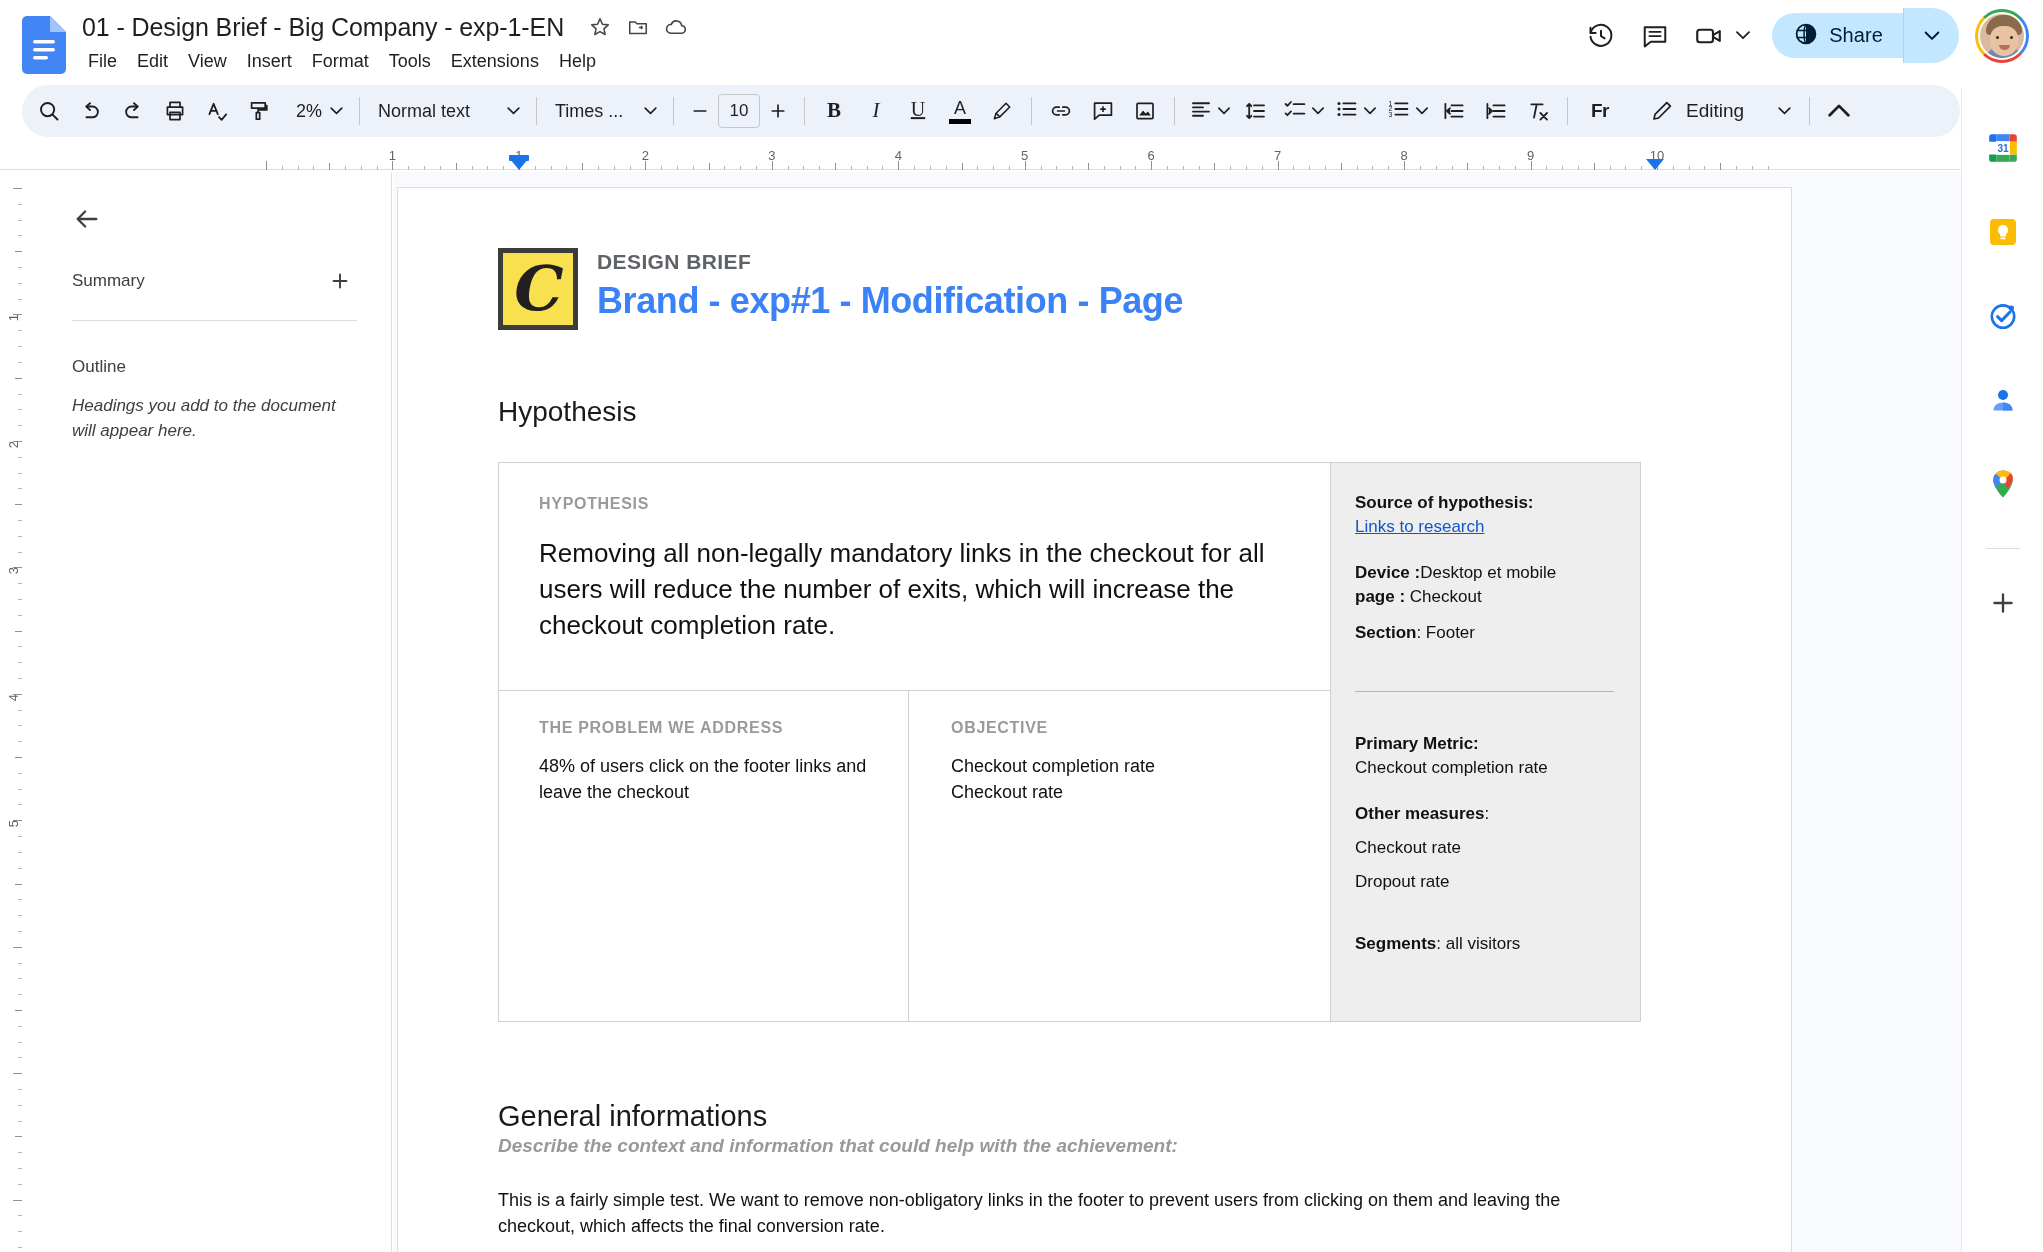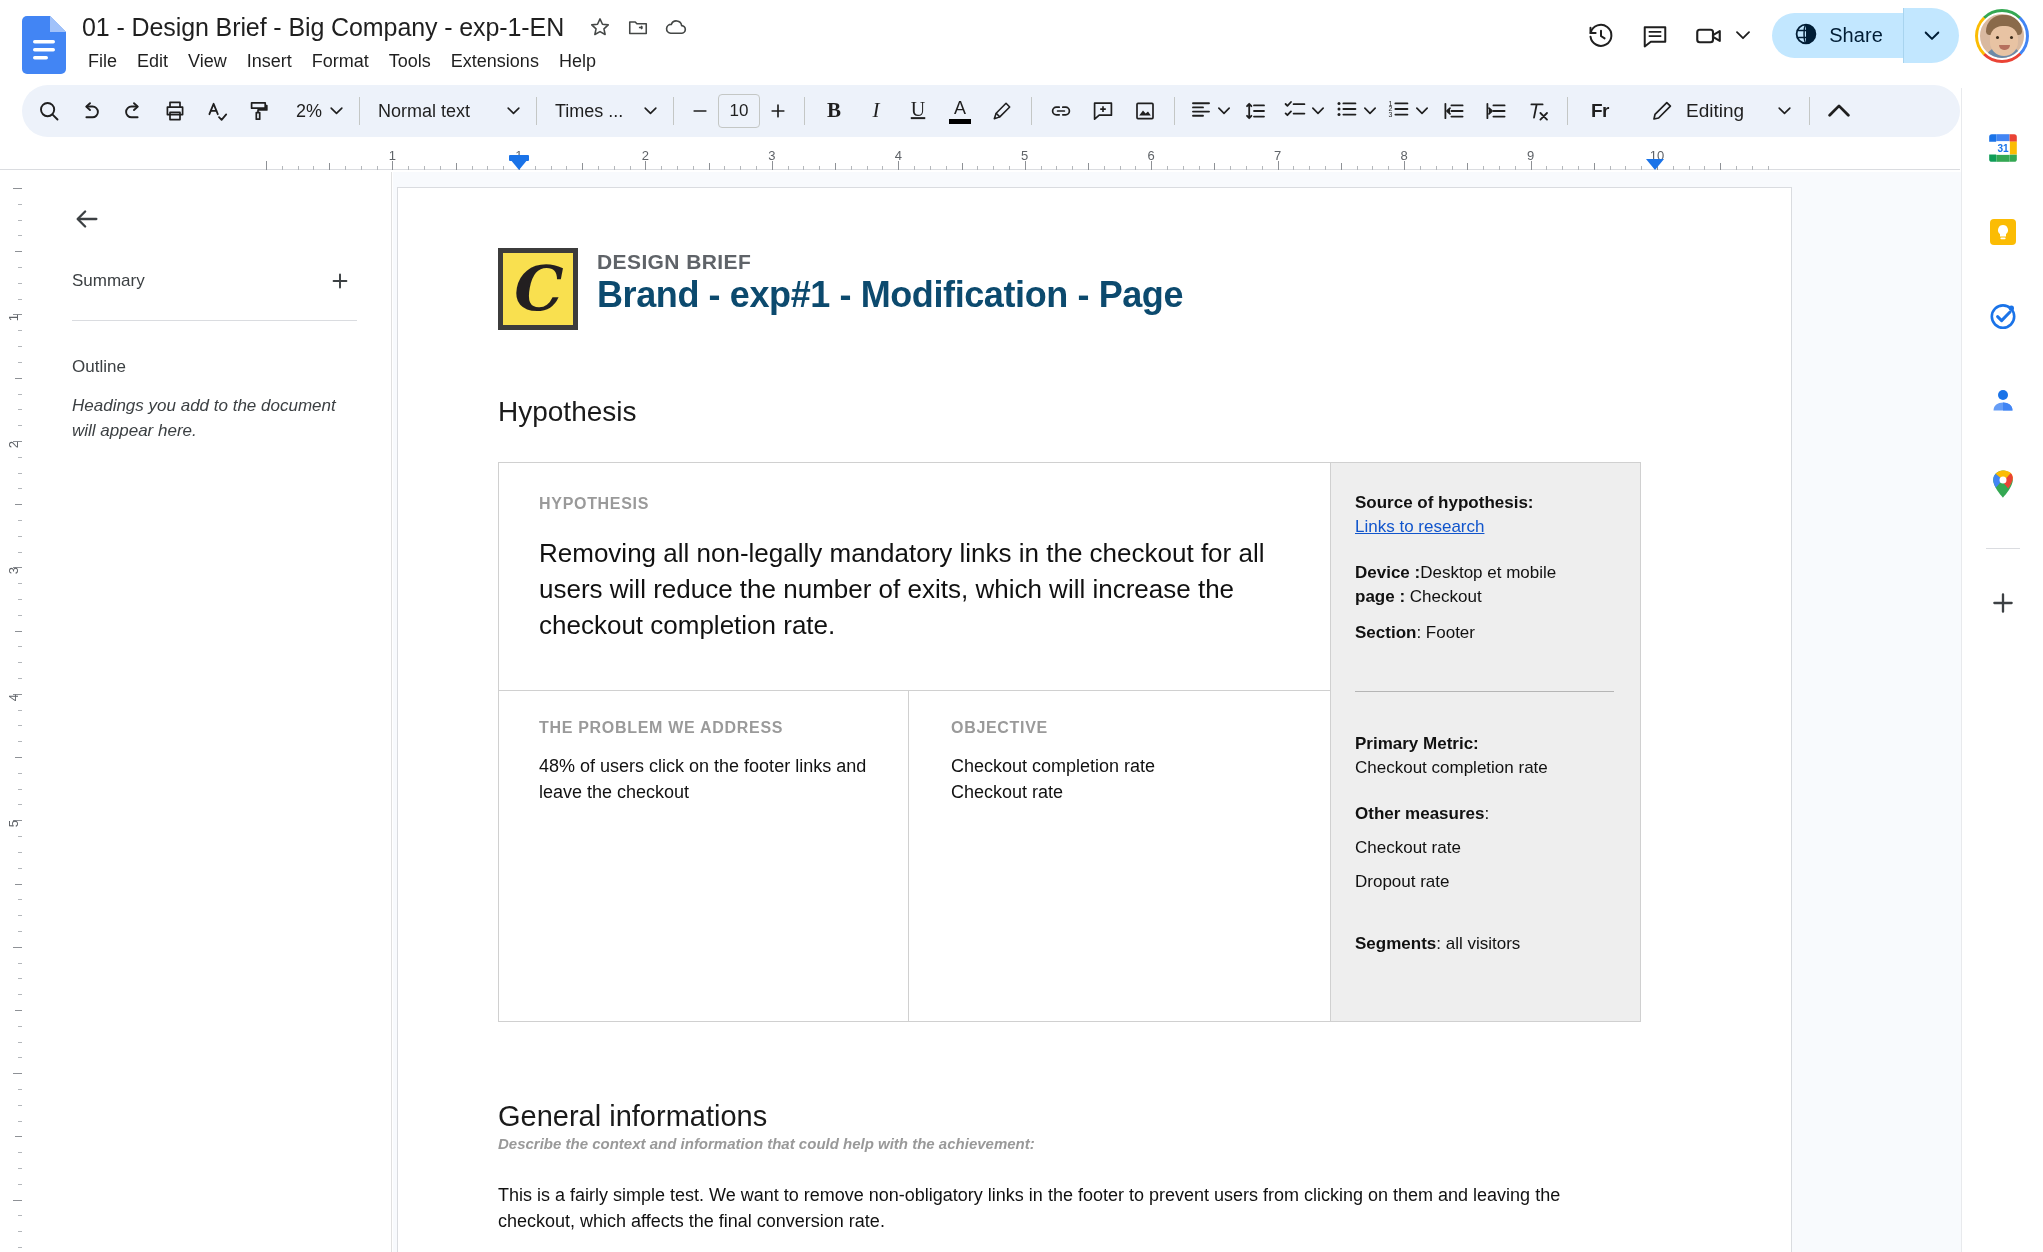--- a/index.html
+++ b/index.html
@@ -163,21 +163,21 @@
     width:80px; height:82px; background:#f9e04f; border:5px solid #3c3c3c;
     display:flex; align-items:center; justify-content:center; flex:0 0 auto;
     margin-top:2px;
   }
   .brand-logo .c {
     font-family:"DejaVu Serif", serif; font-size:62px; font-weight:700; color:#231f20;
     line-height:60px; font-style:italic; letter-spacing:-2px;
   }
   .doc-head-text { margin-left:19px; padding-top:4px; }
   .dh-kicker { font-size:21px; font-weight:700; color:#5f6368; letter-spacing:0.4px; }
-  .dh-title { font-size:36px; font-weight:700; color:#0c4a6e; margin-top:0; letter-spacing:-0.4px; white-space:nowrap;}
+  .dh-title { font-size:36px; font-weight:700; color:#3b82f6; margin-top:6px; letter-spacing:-0.4px; white-space:nowrap;}
 
   .sec-h1 { font-size:28px; color:#1a1a1a; font-weight:400; margin:66px 0 0 0; }
 
   
   .hyp-table {
     margin-top:34px; display:flex; border:1px solid #d0d0d0; width:1143px;
   }
   .hyp-left { flex:1 1 auto; display:flex; flex-direction:column; }
   .hyp-top { padding:32px 34px 28px 40px; border-bottom:1px solid #d0d0d0; min-height:228px; }
   .cell-label { font-size:16px; font-weight:700; color:#9a9a9a; letter-spacing:0.7px; }
@@ -195,21 +195,21 @@
     padding:28px 26px 0 24px;
   }
   .hr-block { font-size:17px; color:#111; line-height:24px; }
   .hr-block b { font-weight:700; }
   .hr-link { color:#1155cc; text-decoration:underline; cursor:pointer; }
   .hr-gap { height:22px; }
   .hr-line { height:1px; background:#b5b5b5; margin:46px 0 40px 0; }
 
   
   .sec-h2 { font-size:29px; color:#1a1a1a; font-weight:400; margin:78px 0 0 0; }
-  .sec-sub { font-size:15px; color:#999; font-style:italic; font-weight:700; margin-top:2px; }
+  .sec-sub { font-size:19px; color:#999; font-style:italic; font-weight:700; margin-top:2px; }
   .body-p { font-size:18px; color:#111; line-height:26px; margin-top:30px; max-width:1090px; }
 
   
   .vscroll {
     position:absolute; right:12px; top:182px; width:14px; height:345px;
     background:#dadce0; border-radius:7px; cursor:pointer;
   }
 
   
   .rail {

